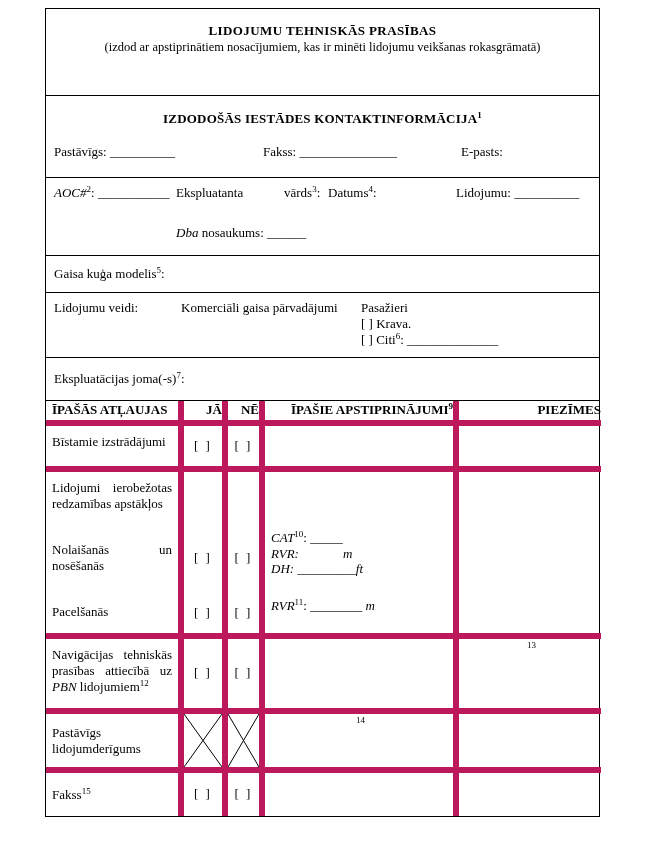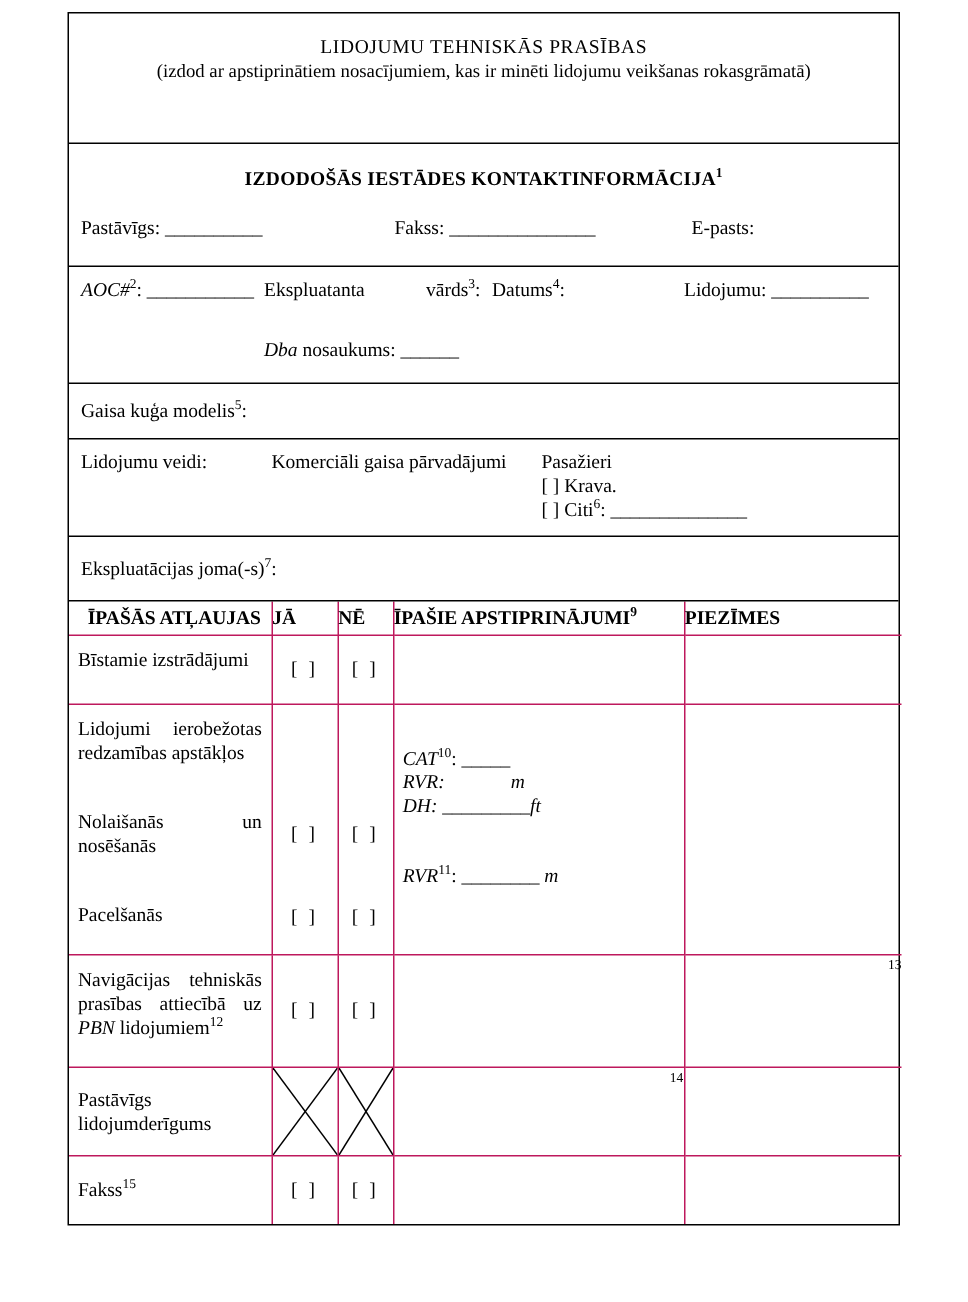--- a/index.html
+++ b/index.html
@@ -9,63 +9,63 @@
   i{font-style:italic}
   .form{position:absolute;left:45px;top:8px;width:555px;border:1px solid #000;background:#fff;box-sizing:border-box}
   .sec{position:relative;border-bottom:1px solid #000;box-sizing:border-box}
   .sec-title{height:87px}
   .sec-issuer{height:82px}
   .sec-aoc{height:78px}
   .sec-model{height:37px}
   .sec-ops{height:65px}
   .sec-area{height:43px}
   .sec-limit{height:43px}
-  .title{padding-top:14px;text-align:center;font-weight:normal;letter-spacing:.4px}
+  .title{padding-top:14px;text-align:center;font-weight:bold;letter-spacing:.4px}
   .subtitle{text-align:center;font-size:12.5px;padding-top:1px}
   .sec-heading{padding-top:15px;text-align:center;font-weight:bold;letter-spacing:.2px}
   .abs{position:absolute;white-space:nowrap}
   .p-phone{left:8px;top:48px}
   .p-fax{left:217px;top:48px}
   .p-email{left:415px;top:48px}
   .p-aoc{left:8px;top:7px}
   .p-oper{left:130px;top:7px}
   .p-name{left:238px;top:7px}
   .p-date{left:282px;top:7px}
   .p-sign{left:410px;top:7px}
   .p-dba{left:130px;top:47px}
   .p-model{left:8px;top:10px}
   .p-ops-label{left:8px;top:7px}
   .p-ops-comm{left:135px;top:7px}
   .p-ops-types{left:315px;top:7px;line-height:16px}
   .p-area{left:8px;top:13px}
   .p-limit{left:8px;top:12px}
   .perm{width:100%;border-collapse:collapse;table-layout:fixed;font-size:13px}
-  .perm th,.perm td{border:1px solid #be185d;padding:0;box-sizing:border-box}
+  .perm th,.perm td{border:6px solid #be185d;padding:0;box-sizing:border-box}
   .perm th:first-child,.perm td:first-child{border-left:none}
   .perm th:last-child,.perm td:last-child{border-right:none}
   .perm tr:first-child th{border-top:none}
   .perm tr:last-child td{border-bottom:none}
-  .perm th{font-weight:bold;text-align:left;vertical-align:middle;height:22px}
-  .perm th.c1{text-align:center;padding-left:6px}
+  .perm th{font-weight:bold;text-align:right;vertical-align:middle;height:22px}
+  .perm th.c1{text-align:left;padding-left:6px}
   .r1{height:46px}.r2{height:167px}.r3{height:75px}.r4{height:59px}.r5{height:46px}
   td.c1{text-align:left;vertical-align:top;padding:8px 6px 0 6px;line-height:16px}
   td.c1-mid{text-align:left;vertical-align:middle;padding:0 6px;line-height:16px}
   .just{text-align:justify}
   td.chk{text-align:center;vertical-align:middle}
   td.chk-top{text-align:center;vertical-align:top}
   .cbox{letter-spacing:2px}
   .approach-lbl{margin-top:30px}
   .takeoff-lbl{margin-top:30px}
   .cb1{margin-top:78px}
   .cb2{margin-top:39px}
   td.appr{vertical-align:top;text-align:left;padding:0 0 0 6px}
-  .cat-block{margin-top:28px;line-height:15.5px}
-  .rvr11-line{margin-top:32px}
+  .cat-block{margin-top:58px;line-height:15.5px}
+  .rvr11-line{margin-top:21px}
   .m-gap{margin-left:44px}
-  td.fn-cell{vertical-align:top;text-align:right;padding:1px 0 0 3px}
+  td.fn-cell{vertical-align:top;text-align:center;padding:1px 0 0 3px}
   .fn-mark{font-size:9px;vertical-align:top}
   td.crossed{position:relative;padding:0}
   .cross{position:absolute;left:0;top:0;width:100%;height:100%;display:block}
 </style>
 </head>
 <body>
 
 <div class="form">
 
   <div class="sec sec-title">

